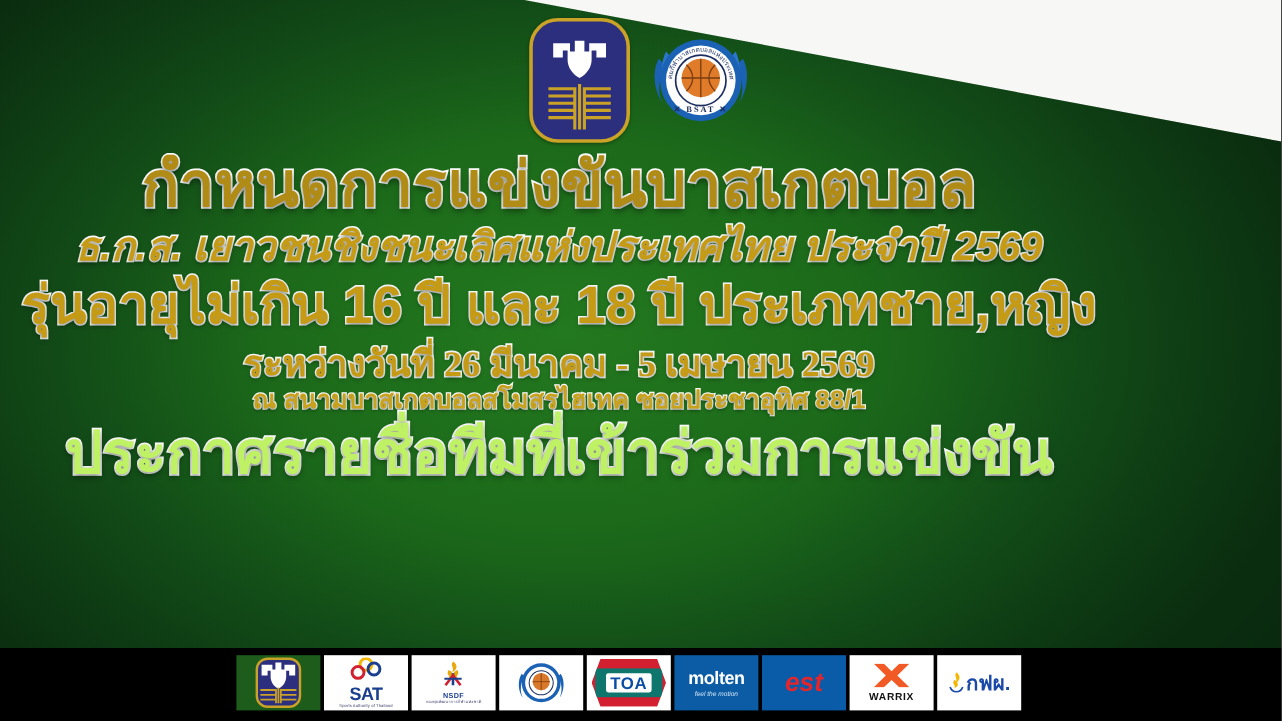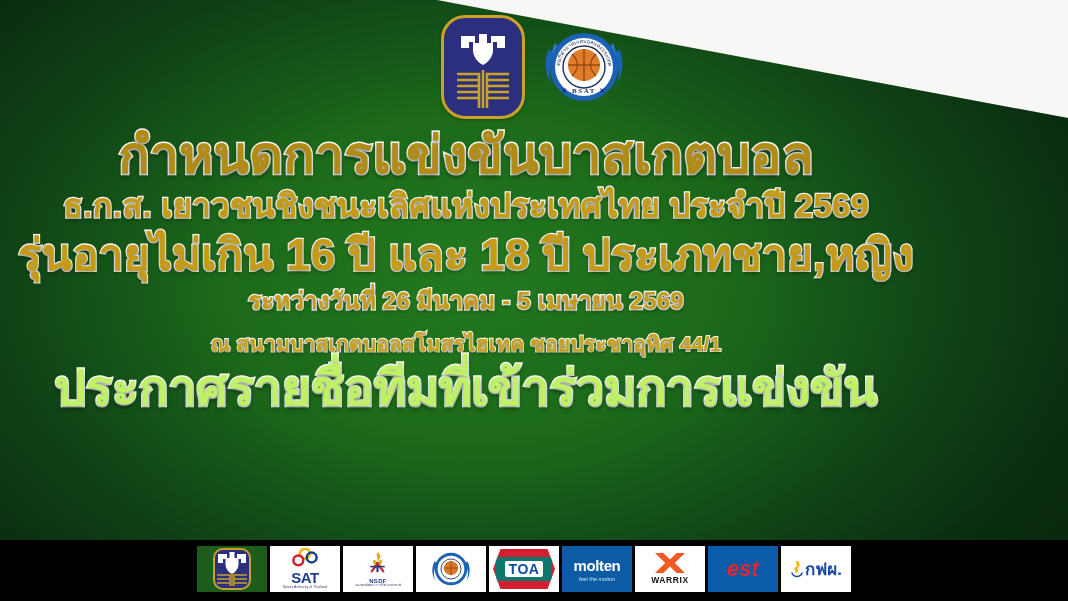--- a/index.html
+++ b/index.html
@@ -71,34 +71,36 @@
     paint-order:stroke fill;
     text-shadow:0 3px 5px rgba(0,0,0,.45);
     margin:0 0 6px 0;
   }
   .gold-mid{
     font-size:33px;color:#c59b16;
     -webkit-text-stroke:2.6px #ffffff;
     paint-order:stroke fill;
     text-shadow:0 2px 4px rgba(0,0,0,.45);
     margin:0 0 8px 0;
+    font-style:italic;
   }
   .gold-mid2{
     font-size:44px;color:#c59b16;
     -webkit-text-stroke:2.6px #ffffff;
     paint-order:stroke fill;
     text-shadow:0 2px 4px rgba(0,0,0,.45);
     margin:0 0 9px 0;
   }
   .gold-mid3{
-    font-size:24px;color:#c59b16;
+    font-size:30px;color:#c59b16;
     -webkit-text-stroke:2.6px #ffffff;
     paint-order:stroke fill;
     text-shadow:0 2px 4px rgba(0,0,0,.45);
-    margin:0 0 20px 0;
+    margin:0 0 3px 0;
+    font-family:Liberation Serif, serif;
   }
   .gold-small{
     font-size:21px;color:#c9a21c;
     -webkit-text-stroke:2px #ffffff;
     paint-order:stroke fill;
     text-shadow:0 2px 3px rgba(0,0,0,.45);
     margin:0 0 8px 0;
   }
   .gold-xl{
     font-size:49px;color:#bef264;
@@ -214,21 +216,21 @@
         </text>
       </svg>
     </div>
   </div>
 
   <div class="textblock">
     <span class="ln gold-big">กำหนดการแข่งขันบาสเกตบอล</span>
     <span class="ln gold-mid">ธ.ก.ส. เยาวชนชิงชนะเลิศแห่งประเทศไทย ประจำปี 2569</span>
     <span class="ln gold-mid2">รุ่นอายุไม่เกิน 16 ปี และ 18 ปี ประเภทชาย,หญิง</span>
     <span class="ln gold-mid3">ระหว่างวันที่ 26 มีนาคม - 5 เมษายน 2569</span>
-    <span class="ln gold-small">ณ สนามบาสเกตบอลสโมสรไฮเทค ซอยประชาอุทิศ 44/1</span>
+    <span class="ln gold-small">ณ สนามบาสเกตบอลสโมสรไฮเทค ซอยประชาอุทิศ 88/1</span>
     <span class="ln gold-xl">ประกาศรายชื่อทีมที่เข้าร่วมการแข่งขัน</span>
   </div>
 
   <div class="bottom-bar"></div>
 
   <div class="sponsor-strip">
 
     <div class="sp green-bg">
       <div class="sp-baac">
         <svg viewBox="0 0 34 38" width="34" height="38">
@@ -297,29 +299,29 @@
       </div>
     </div>
 
     <div class="sp blue-bg">
       <div style="text-align:center;">
         <span class="txt-molten">molten</span>
         <span class="molten-sub">feel the motion</span>
       </div>
     </div>
 
+    <div class="sp estblue">
+      <span class="txt-est">est</span>
+    </div>
+
     <div class="sp">
       <div>
         <div class="warrix-x"></div>
         <span class="txt-warrix">WARRIX</span>
       </div>
-    </div>
-
-    <div class="sp estblue">
-      <span class="txt-est">est</span>
     </div>
 
     <div class="sp">
       <div style="display:flex;align-items:center;justify-content:center;">
         <svg class="egat-flame" viewBox="0 0 16 22" width="14" height="20">
           <path d="M8 1 C5 5 10 7 7 11 C11 10 13 5 8 1 Z" fill="#f2b705"></path>
           <path d="M6 8 C3 12 8 13 6 16 C10 15 11 11 6 8 Z" fill="#f2b705"></path>
           <path d="M2 15 C4 21 12 21 14 15" fill="none" stroke="#1b49a8" stroke-width="1.6"></path>
         </svg>
         <span class="txt-egat">กฟผ.</span>

